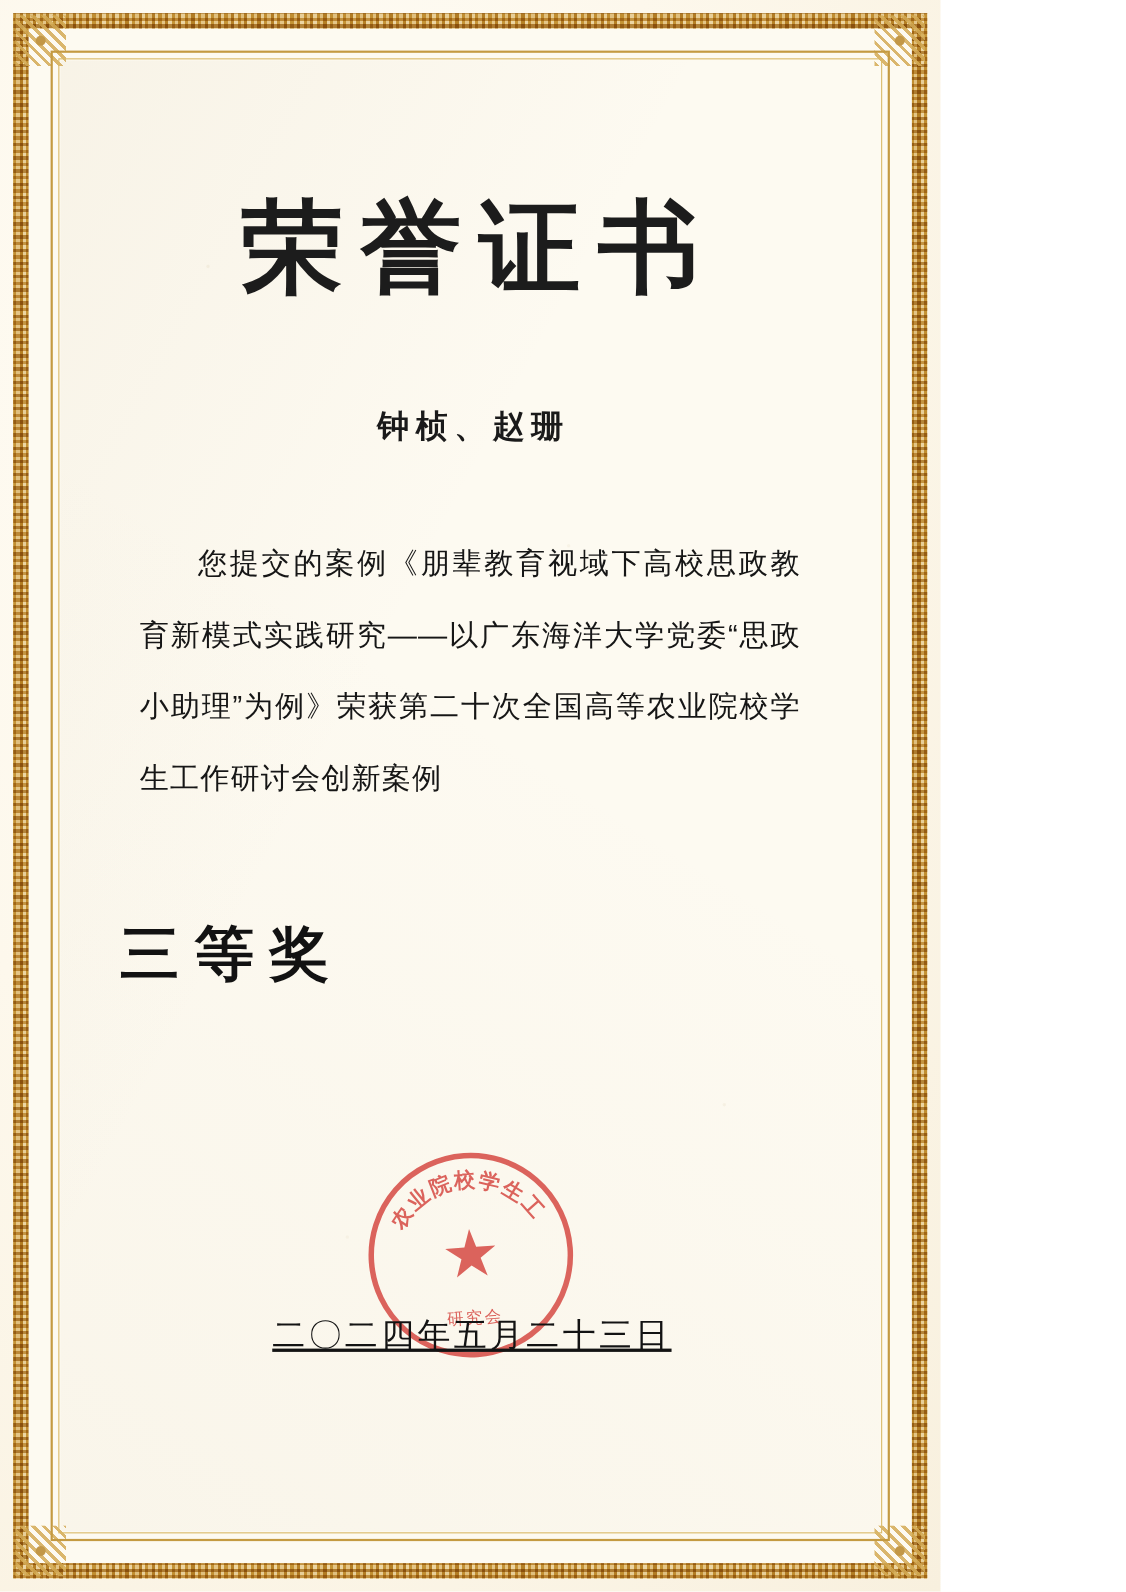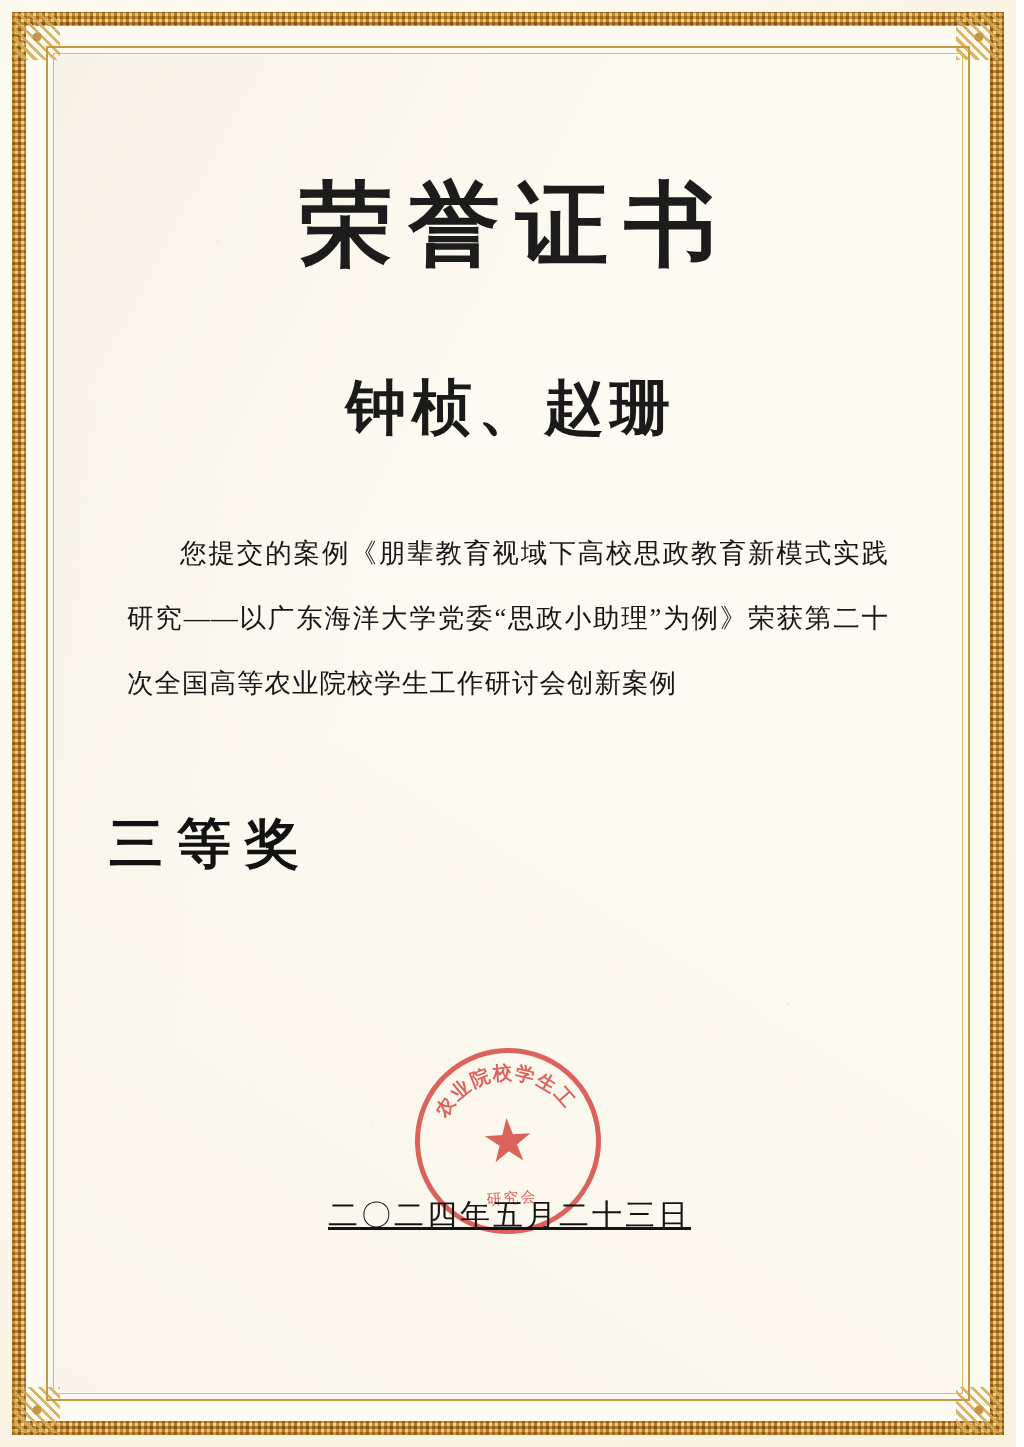--- a/index.html
+++ b/index.html
@@ -10,21 +10,21 @@
   body {
     width: 1024px;
     height: 1447px;
     background: #ffffff;
     font-family: "Liberation Serif", "DejaVu Serif", serif;
     overflow: hidden;
   }
 
   .certificate {
     position: relative;
-    width: 1016px;
+    width: 855px;
     height: 1447px;
     background:
       radial-gradient(ellipse at 30% 25%, #fffdf7 0%, #fdf8ec 45%, #f8f0de 100%);
     box-sizing: border-box;
   }
 
   
   .border-outer {
     position: absolute;
     left: 12px;
@@ -122,32 +122,32 @@
     letter-spacing: 16px;
     color: #1c1c1c;
     margin-top: 52px;
     text-indent: 16px;
     line-height: 1.15;
   }
 
   .recipient {
     text-align: center;
     font-family: "DejaVu Serif", "Liberation Serif", serif;
-    font-size: 60px;
+    font-size: 29px;
     font-weight: 700;
     letter-spacing: 6px;
     color: #1a1a1a;
     margin-top: 90px;
     text-indent: 6px;
   }
 
   .body-text {
     margin-top: 72px;
     padding: 0 32px;
-    font-family: Liberation Serif, serif;
+    font-family: Liberation Sans, sans-serif;
     font-size: 26.5px;
     line-height: 2.45;
     color: #161616;
     text-align: justify;
     text-indent: 2em;
     letter-spacing: 1px;
   }
 
   .award-level {
     text-align: left;

